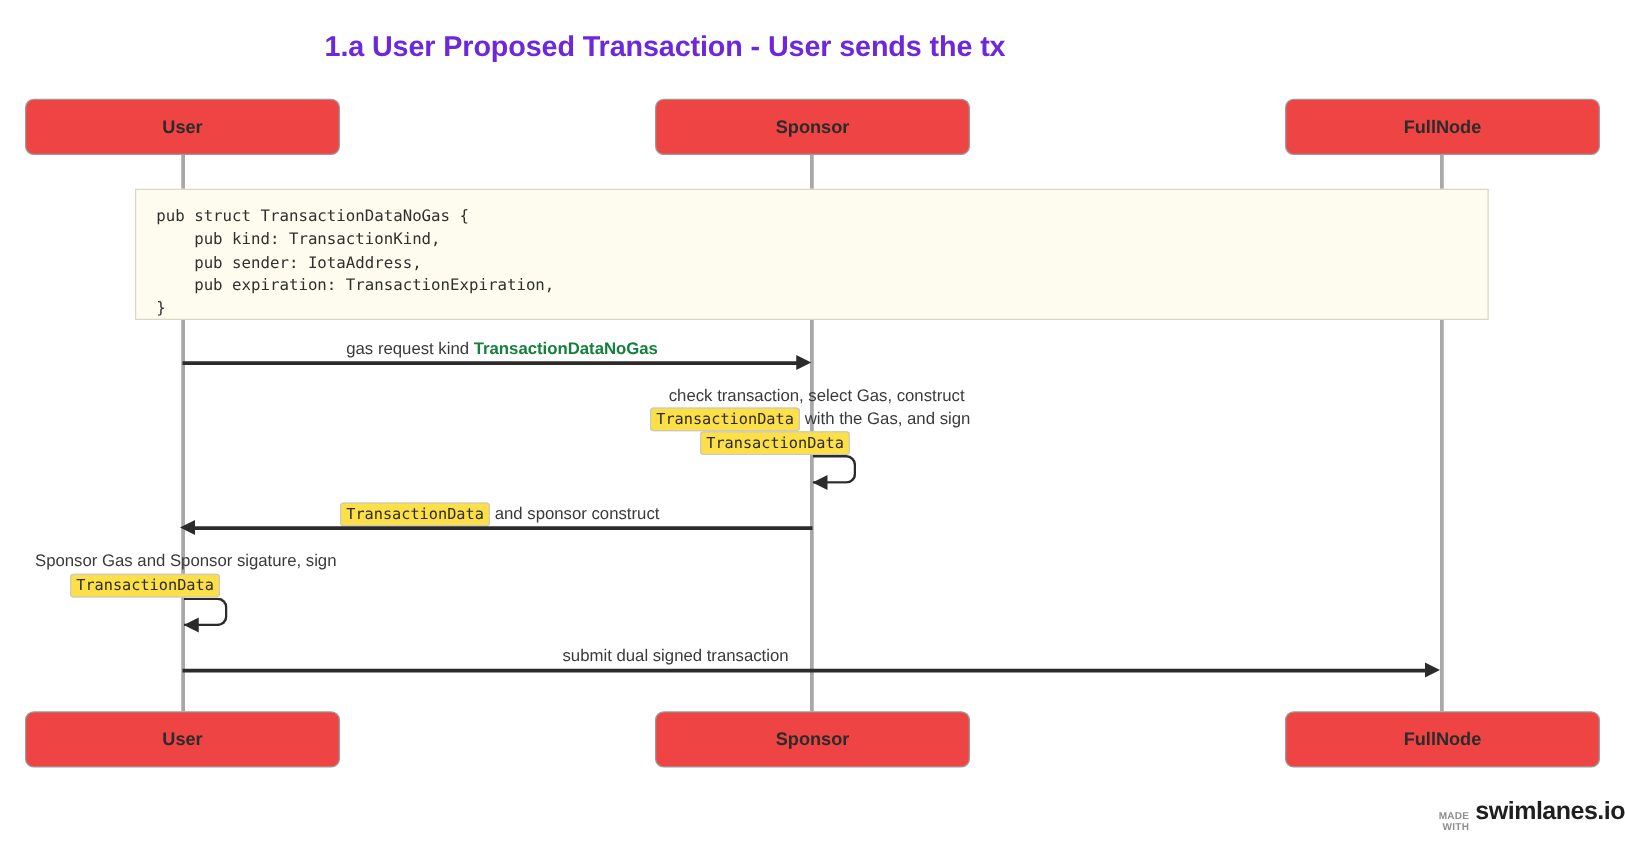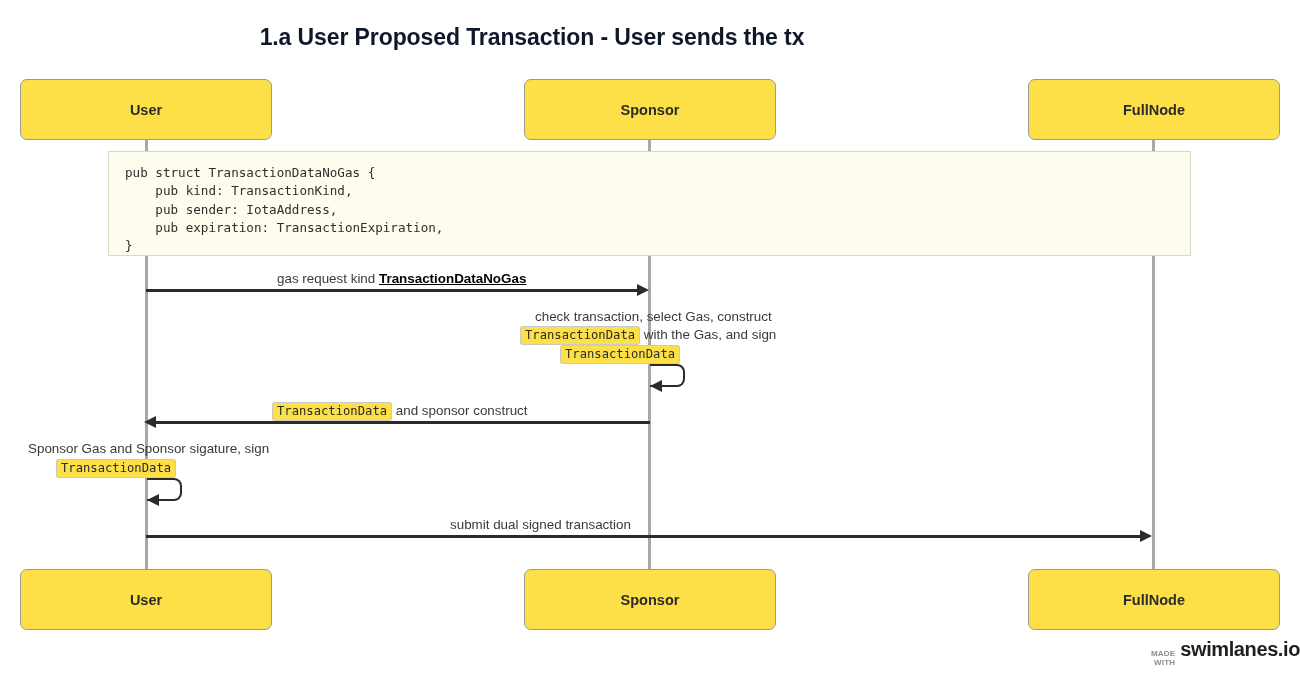--- a/index.html
+++ b/index.html
@@ -24,38 +24,38 @@
 
   
   .title {
     position: absolute;
     left: 0;
     top: 24px;
     width: 1064px;
     text-align: center;
     font-size: 23px;
     font-weight: bold;
-    color: #0f172a;
+    color: #6d28d9;
     letter-spacing: -0.1px;
   }
 
   
   .lifeline {
     position: absolute;
     width: 3px;
     background: #a8a8a8;
   }
 
   
   .actor-box {
     position: absolute;
-    height: 61px;
+    height: 45px;
     border: 1.4px solid #9a9a9a;
     border-radius: 7px;
-    background: #fde047;
+    background: #ef4444;
     display: flex;
     align-items: center;
     justify-content: center;
     box-sizing: border-box;
   }
   .actor-label {
     font-size: 14.5px;
     font-weight: bold;
     color: #2b2b2b;
   }
@@ -94,21 +94,21 @@
 
   
   .msg-label {
     position: absolute;
     font-size: 13.4px;
     color: #3a3a3a;
     line-height: 18px;
     white-space: nowrap;
   }
   .msg-label.center { text-align: left; }
-  .msg-label b { font-weight: bold; color: #000000; text-decoration: underline; }
+  .msg-label b { font-weight: bold; color: #15803d; }
 
   .code-chip {
     font-family: "DejaVu Sans Mono", monospace;
     font-size: 12.2px;
     background: #fde047;
     border: 1px solid #c9c9c9;
     border-radius: 3px;
     padding: 1px 4px 1.5px 4px;
     color: #2b2b2b;
     white-space: nowrap;

